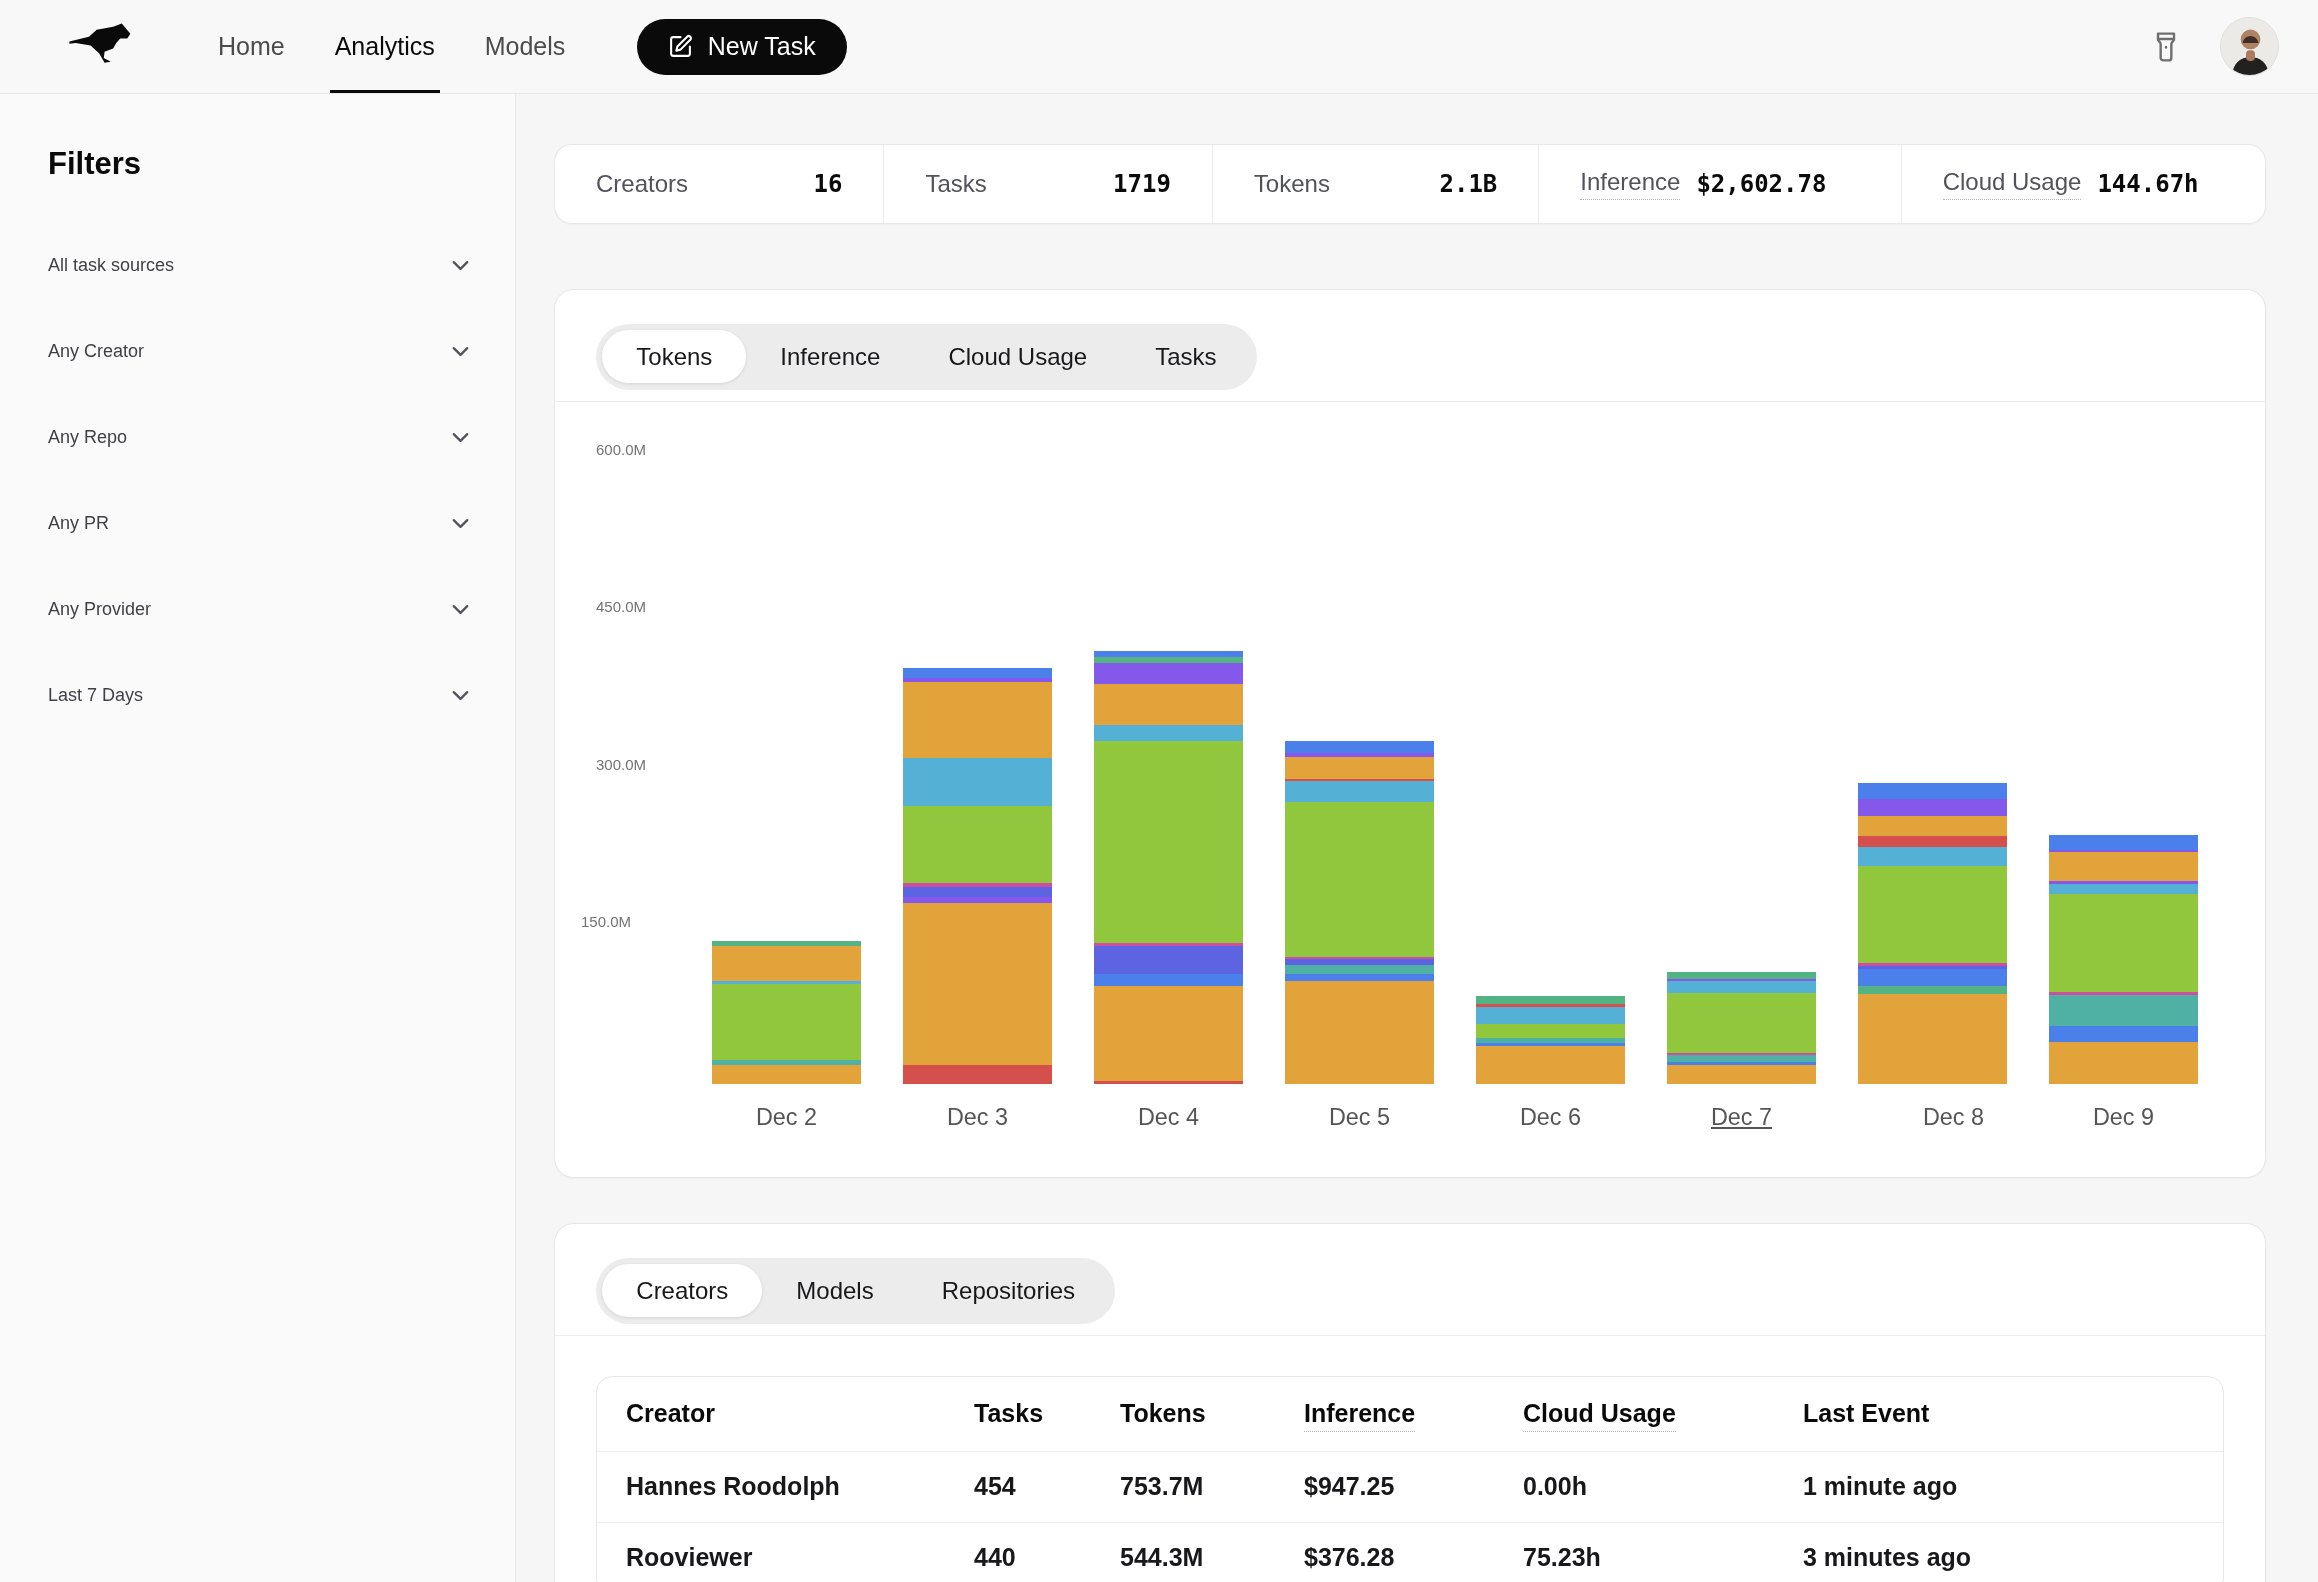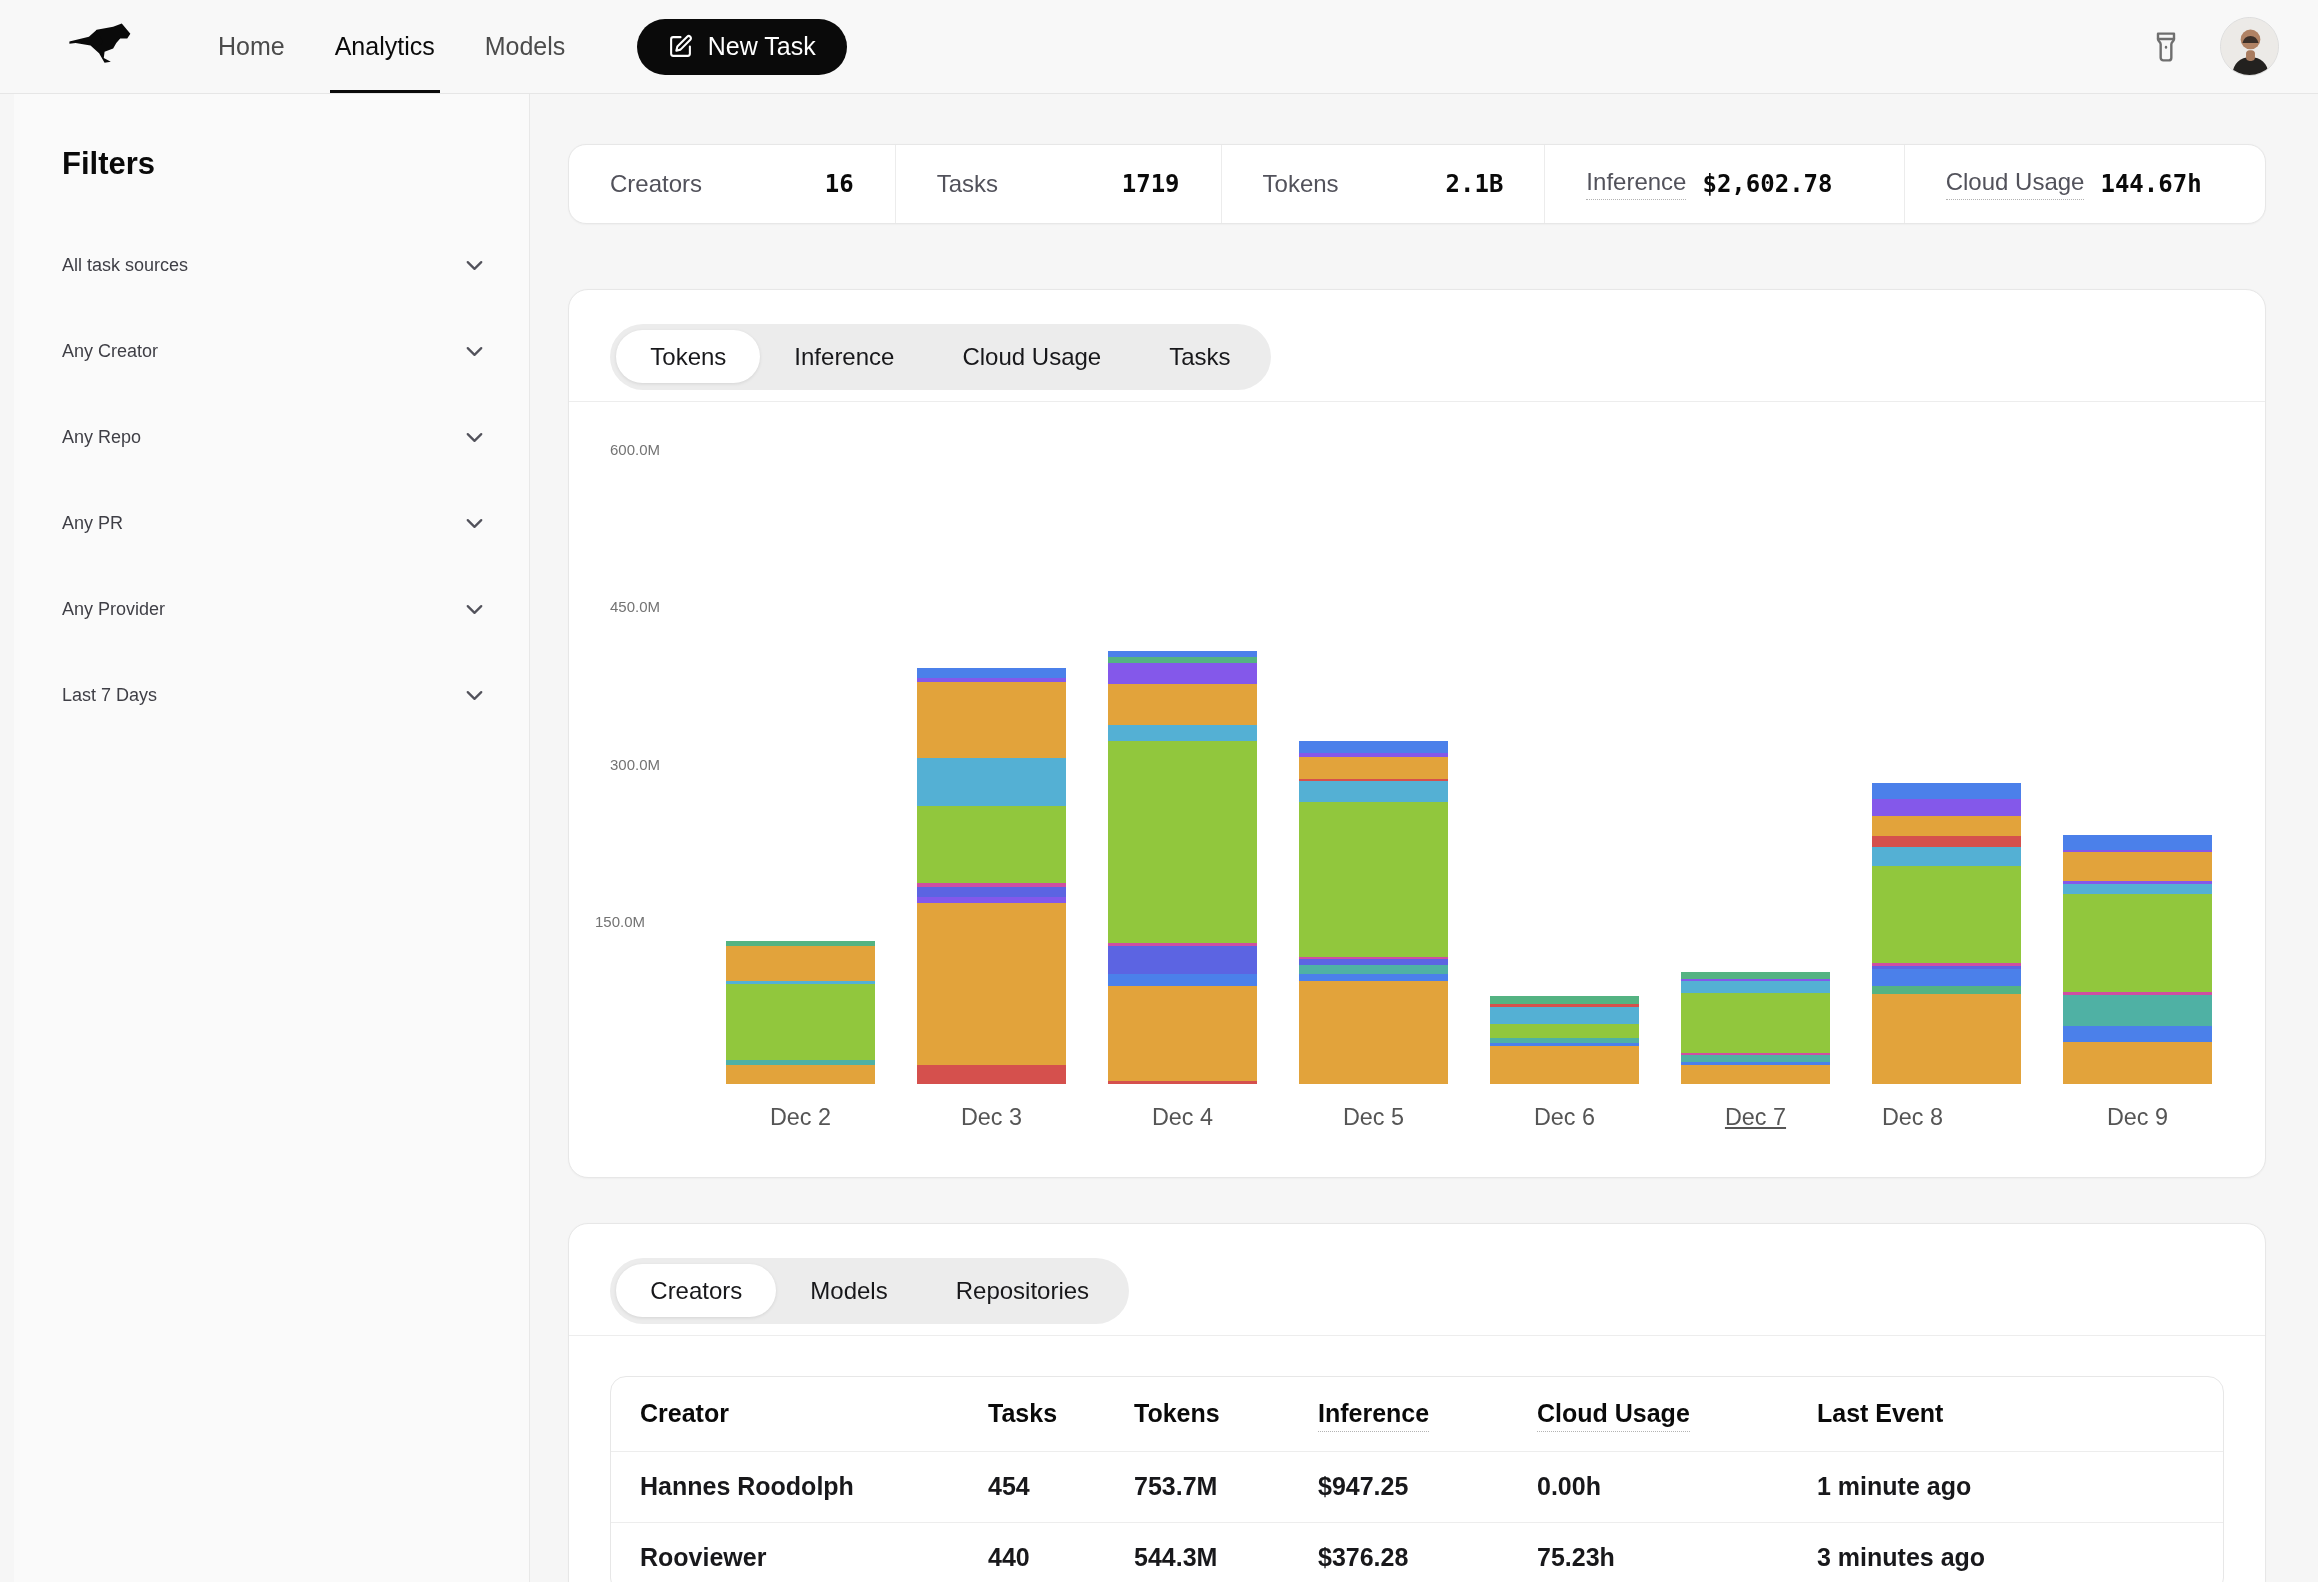--- a/index.html
+++ b/index.html
@@ -17,21 +17,21 @@
   .nav-item.active { color:#0a0a0a; font-weight:500; }
   .nav-item.active::after { content:""; position:absolute; left:20px; right:20px; bottom:0; height:2.7px; background:#0a0a0a; }
   .new-task { margin-left:47px; display:flex; align-items:center; gap:14.4px; background:#0a0a0a; color:#fff;
               border:none; border-radius:31px; height:56px; padding:0 31px; font-size:25px; font-weight:500;
               font-family:"Liberation Sans", sans-serif; cursor:pointer; }
   .topbar-right { display:flex; align-items:center; gap:38px; }
   .flashlight { color:#717171; display:flex; cursor:pointer; }
   .avatar { width:59px; height:59px; border-radius:50%; overflow:hidden; background:#e9e8e6; border:0.9px solid #ddd; cursor:pointer; }
 
   
-  .shell { display:flex; height:1489px;padding-left:14px; }
+  .shell { display:flex; height:1489px; }
   .sidebar { width:516px; min-width:516px; background:#fafafa; border-right:0.9px solid #e8e8e8; padding:52px 41px 0 48px; }
   .sidebar h2 { font-size:31px; font-weight:700; color:#0a0a0a; margin-bottom:40px; }
   .filter-item { display:flex; align-items:center; justify-content:space-between; height:86px; cursor:pointer; }
   .filter-item .flabel { font-size:18px; color:#3f3f46; }
   .filter-item .chev { color:#52525b; display:flex; }
 
   .main { flex:1; padding:50px 53px 0 38px; overflow:hidden; }
 
   
   .stats-card { display:flex; background:#fff; border:0.9px solid #e7e7e7; border-radius:18px; height:80px;
@@ -289,21 +289,21 @@
             <div class="seg" style="height: 17.3px; background: rgb(75, 128, 234);"></div>
             <div class="seg" style="height: 2.6px; background: rgb(92, 100, 226);"></div>
             <div class="seg" style="height: 2.6px; background: rgb(206, 79, 162);"></div>
             <div class="seg" style="height: 97px; background: rgb(145, 199, 61);"></div>
             <div class="seg" style="height: 19.4px; background: rgb(84, 176, 212);"></div>
             <div class="seg" style="height: 11.6px; background: rgb(213, 80, 77);"></div>
             <div class="seg" style="height: 20px; background: rgb(226, 163, 59);"></div>
             <div class="seg" style="height: 16.3px; background: rgb(132, 88, 234);"></div>
             <div class="seg" style="height: 16.3px; background: rgb(75, 128, 234);"></div>
           </div>
-          <div class="x-label" style="left: 1269px;">Dec 8</div>
+          <div class="x-label" style="left: 1324px;">Dec 8</div>
           <div class="bar" style="left: 1494px; top: 433px; height: 249px;">
             <div class="seg" style="height: 42px; background: rgb(226, 163, 59);"></div>
             <div class="seg" style="height: 15.8px; background: rgb(75, 128, 234);"></div>
             <div class="seg" style="height: 31.5px; background: rgb(79, 177, 164);"></div>
             <div class="seg" style="height: 3.2px; background: rgb(206, 79, 162);"></div>
             <div class="seg" style="height: 98px; background: rgb(145, 199, 61);"></div>
             <div class="seg" style="height: 10px; background: rgb(84, 176, 212);"></div>
             <div class="seg" style="height: 2.1px; background: rgb(132, 88, 234);"></div>
             <div class="seg" style="height: 29px; background: rgb(226, 163, 59);"></div>
             <div class="seg" style="height: 2.1px; background: rgb(132, 88, 234);"></div>

